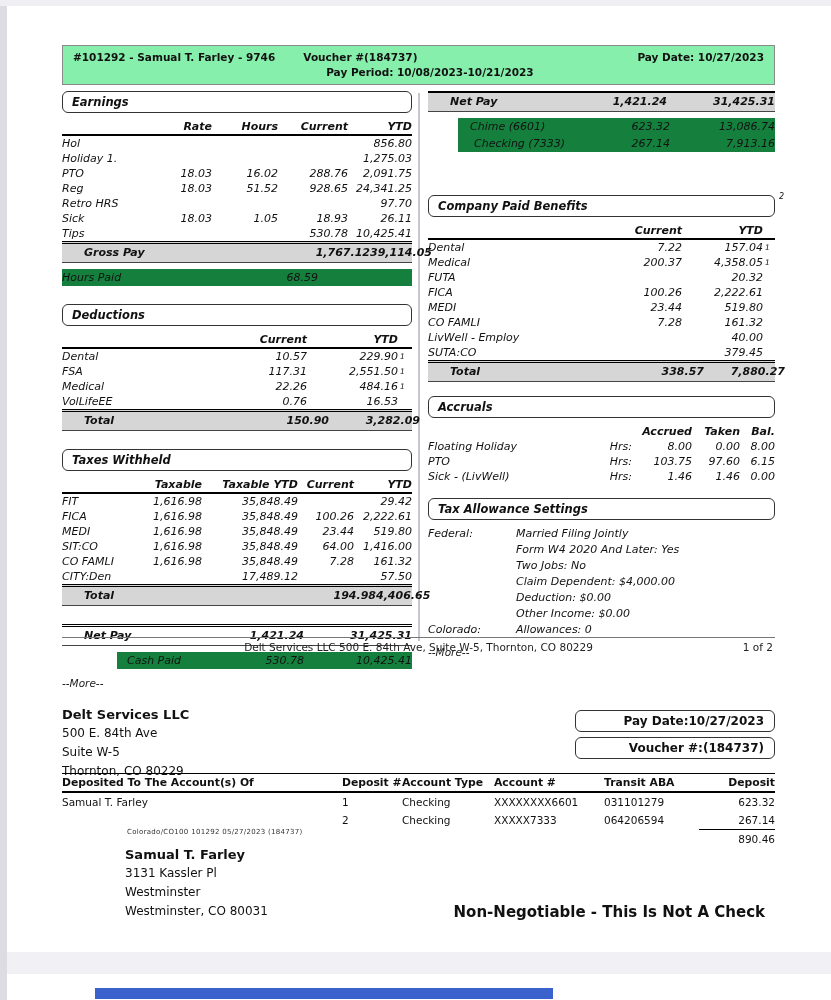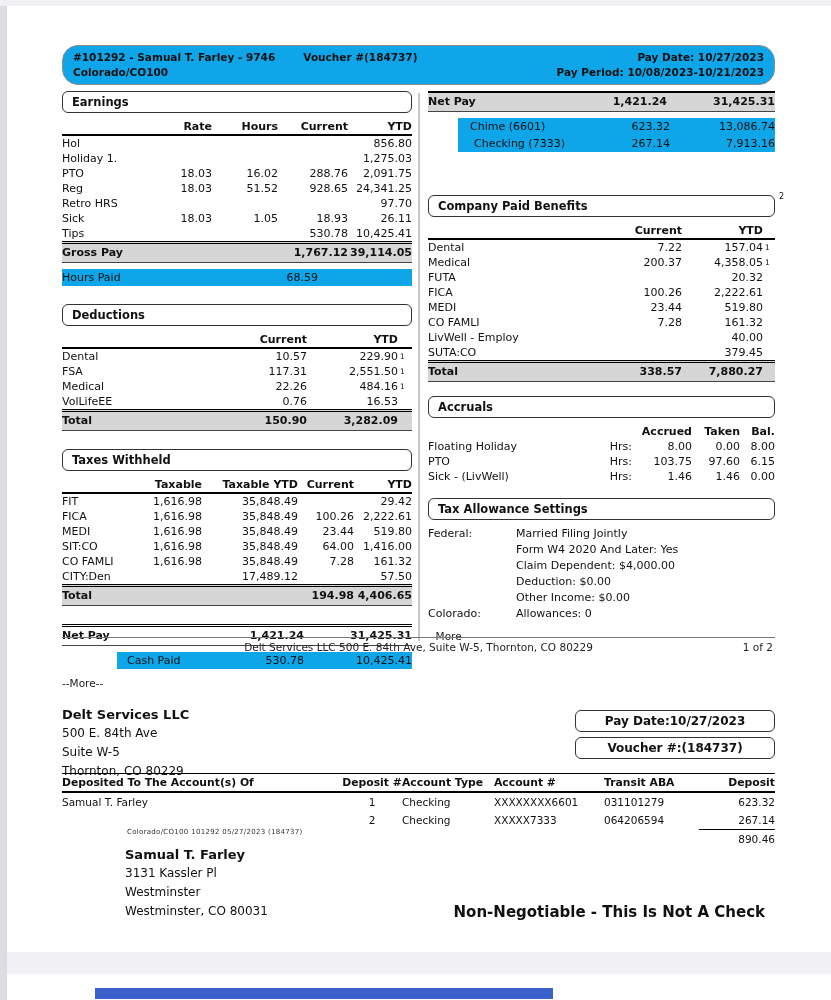--- a/index.html
+++ b/index.html
@@ -11,46 +11,46 @@
   }
   .edge-left{position:absolute;left:0;top:0;width:7px;height:1000px;background:#dcdce2;}
   .edge-top{position:absolute;left:0;top:0;width:831px;height:6px;background:#f0f0f4;}
   .shade-band{position:absolute;left:7px;top:952px;width:824px;height:22px;background:#f1f1f5;}
   .bottom-bar{position:absolute;left:95px;top:988px;width:458px;height:11px;background:#3b62cc;}
 
   .page{position:absolute;left:62px;top:45px;width:713px;}
 
   
   .hdrbar{
-    background:#0ea5e9;border:1px solid #8a8a8a;border-radius:16px;
+    background:#86efac;border:1px solid #8a8a8a;border-radius:0;
     display:grid;grid-template-columns:1fr 1fr 1fr;
     padding:4px 10px;font-weight:bold;font-size:10.5px;line-height:15px;
   }
   .hdrbar .r{text-align:right;}
   .hdrbar .c{text-align:left;}
 
-  .cols{position:relative;margin-top:6px;height:560px;}
+  .cols{position:relative;margin-top:6px;height:560px;font-style:italic;}
   .col-left{position:absolute;left:0;top:0;width:350px;}
   .col-right{position:absolute;left:366px;top:0;width:347px;}
   .vdivider{position:absolute;left:356px;top:2px;width:2px;height:548px;background:#c6c6cc;}
 
   .secbox{
     border:1.5px solid #333;border-radius:6px;background:#fff;
     font-weight:bold;font-size:11.5px;padding:3px 9px;margin-bottom:6px;
     position:relative;
   }
   .boxsup{position:absolute;right:-10px;top:-4px;font-size:8px;font-weight:normal;}
 
   .trow{display:grid;line-height:15px;}
   .cl{text-align:left;white-space:nowrap;}
   .cn{text-align:right;white-space:nowrap;}
-  .cc{text-align:center;white-space:nowrap;}
+  .cc{text-align:left;white-space:nowrap;}
   .thead{font-weight:bold;border-bottom:2px solid #000;font-size:11px;}
-  .total{background:#d6d6d6;font-weight:bold;border-top:3px double #000;border-bottom:1.5px solid #444;line-height:18px;}
-  .subrow{background:#0ea5e9;}
+  .total{background:#d6d6d6;font-weight:bold;border-top:3px double #000;border-bottom:1.5px solid #444;line-height:18px;padding-left:22px;}
+  .subrow{background:#15803d;}
   .sup{font-size:7.5px;vertical-align:super;text-align:left;padding-left:2px;}
 
   .e-grid{grid-template-columns:88px 62px 66px 70px 1fr;}
   .d-grid{grid-template-columns:150px 95px 91px 12px;}
   .t-grid{grid-template-columns:62px 78px 96px 56px 1fr;}
   .b-grid{grid-template-columns:168px 86px 81px 12px;}
   .a-grid{grid-template-columns:166px 38px 60px 48px 1fr;}
   .np-grid{grid-template-columns:1fr 100px 108px;}
   .tx-grid{grid-template-columns:88px 1fr;line-height:16px;}
 
@@ -62,21 +62,21 @@
   .footer-text{position:absolute;left:62px;top:641px;width:713px;font-size:10.5px;color:#222;}
   .footer-text .c{position:absolute;left:0;right:0;text-align:center;}
   .footer-text .p{position:absolute;right:2px;}
 
   
   .check{position:absolute;left:62px;top:706px;width:713px;}
   .co-name{font-weight:bold;font-size:13px;line-height:18px;}
   .addr{font-size:12px;line-height:19px;}
   .stub-box{
     border:1.5px solid #333;border-radius:6px;padding:3px 10px;
-    display:flex;justify-content:center;font-weight:bold;font-size:12px;
+    display:flex;justify-content:flex-end;font-weight:bold;font-size:12px;
     width:178px;margin-bottom:5px;background:#fff;
   }
   .stub-boxes{position:absolute;right:0;top:4px;}
 
   .dep-table{position:absolute;left:0;top:67px;width:713px;}
   .dep-grid{grid-template-columns:280px 60px 92px 110px 95px 1fr;}
   .dep-head{font-weight:bold;border-top:1.5px solid #000;border-bottom:2px solid #000;line-height:17px;font-size:10.8px;}
   .dep-row{line-height:18px;font-size:10.5px;}
   .dep-total-cell{border-top:1.5px solid #000;}
   .microprint{position:absolute;left:65px;top:122px;font-size:7px;color:#333;letter-spacing:0.3px;}
@@ -90,21 +90,20 @@
 <div class="edge-left"></div>
 <div class="edge-top"></div>
 <div class="shade-band"></div>
 
 <div class="page">
 
   <div class="hdrbar">
     <div>#101292 - Samual T. Farley - 9746</div>
     <div class="c">Voucher #(184737)</div>
     <div class="r">Pay Date: 10/27/2023</div>
-    <div>Colorado/CO100</div>
     <div class="c"></div>
     <div class="r">Pay Period: 10/08/2023-10/21/2023</div>
   </div>
 
   <div class="cols">
     <div class="vdivider"></div>
 
     <div class="col-left">
 
       <div class="secbox">Earnings</div>
@@ -417,20 +416,24 @@
       <div class="gap14"></div>
 
       <div class="secbox">Tax Allowance Settings</div>
       <div class="trow tx-grid">
         <div class="cl">Federal:</div>
         <div class="cl">Married Filing Jointly</div>
       </div>
       <div class="trow tx-grid">
         <div class="cl"></div>
         <div class="cl">Form W4 2020 And Later: Yes</div>
+      </div>
+      <div class="trow tx-grid">
+        <div class="cl"></div>
+        <div class="cl">Two Jobs: No</div>
       </div>
       <div class="trow tx-grid">
         <div class="cl"></div>
         <div class="cl">Claim Dependent: $4,000.00</div>
       </div>
       <div class="trow tx-grid">
         <div class="cl"></div>
         <div class="cl">Deduction: $0.00</div>
       </div>
       <div class="trow tx-grid">

